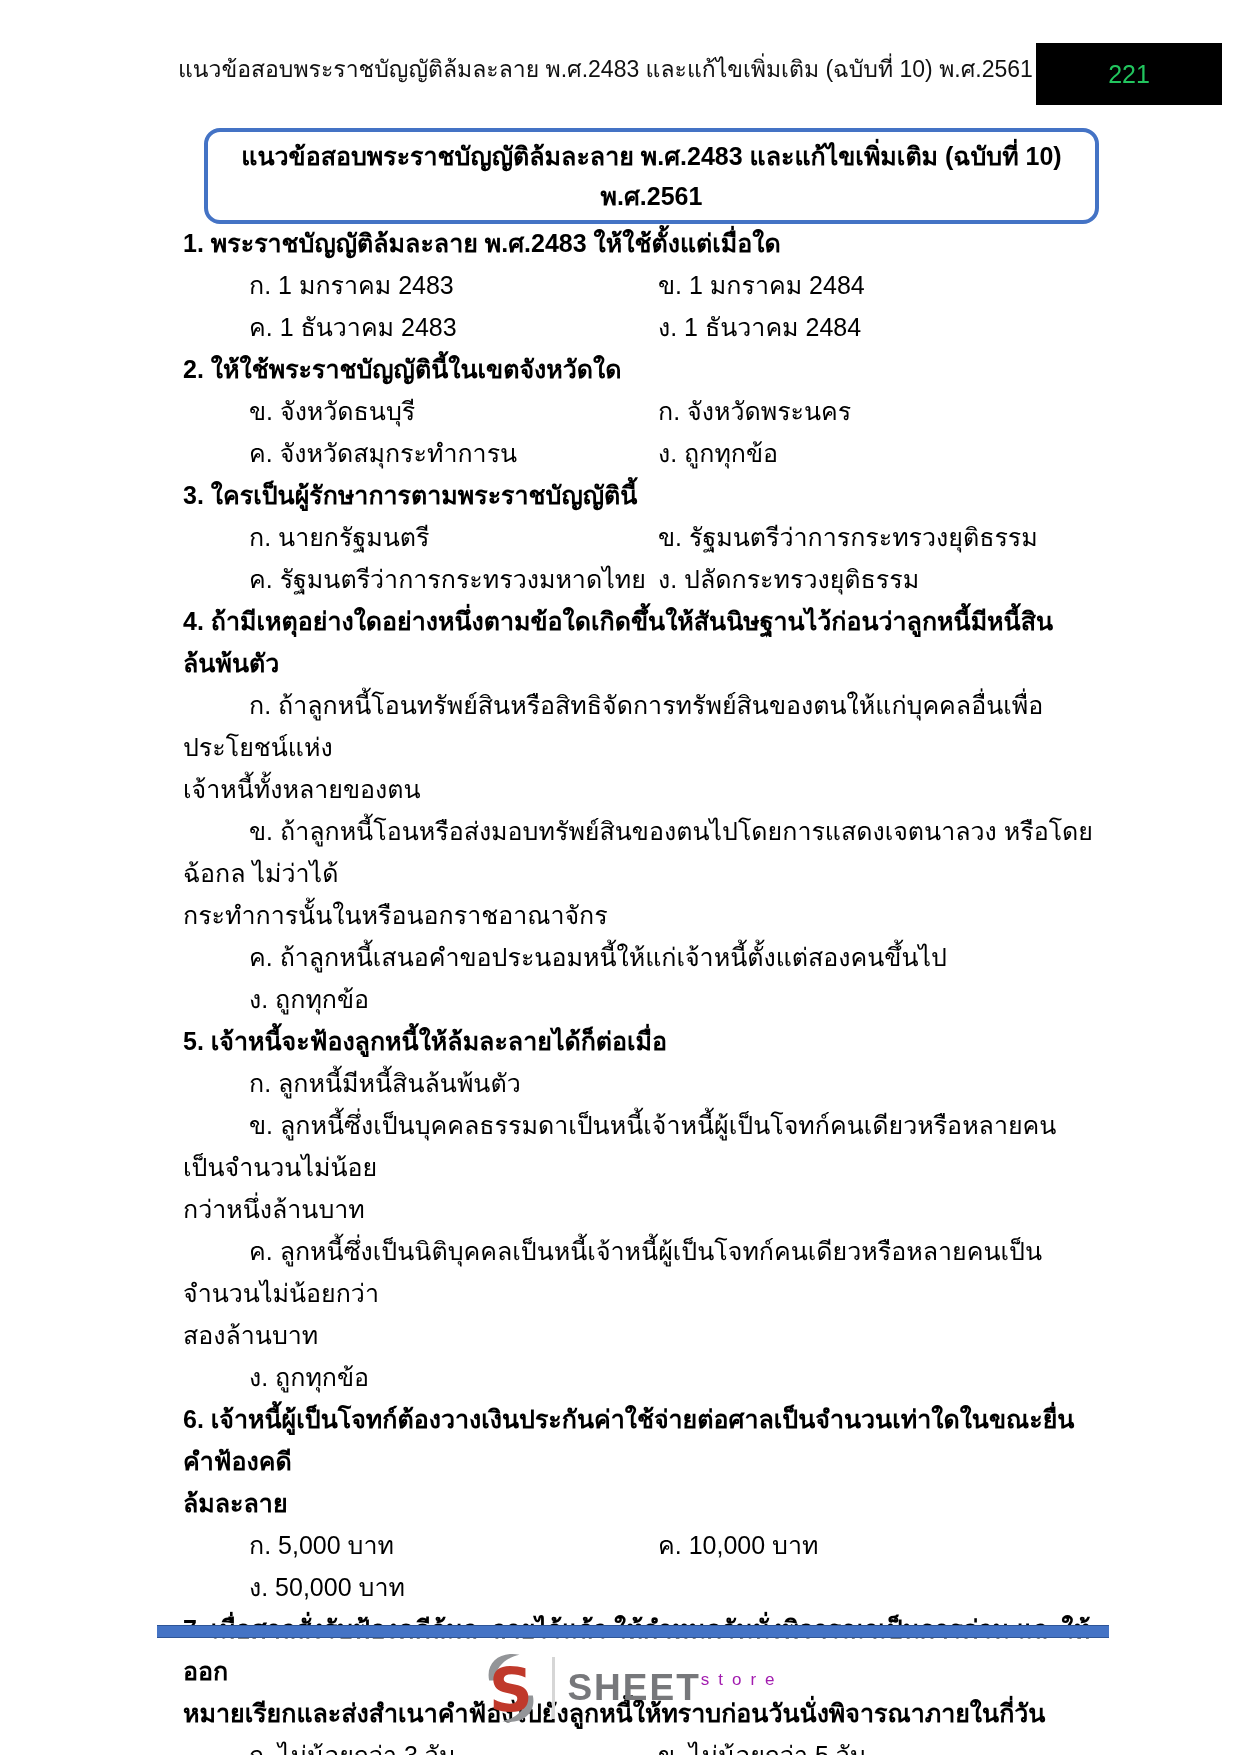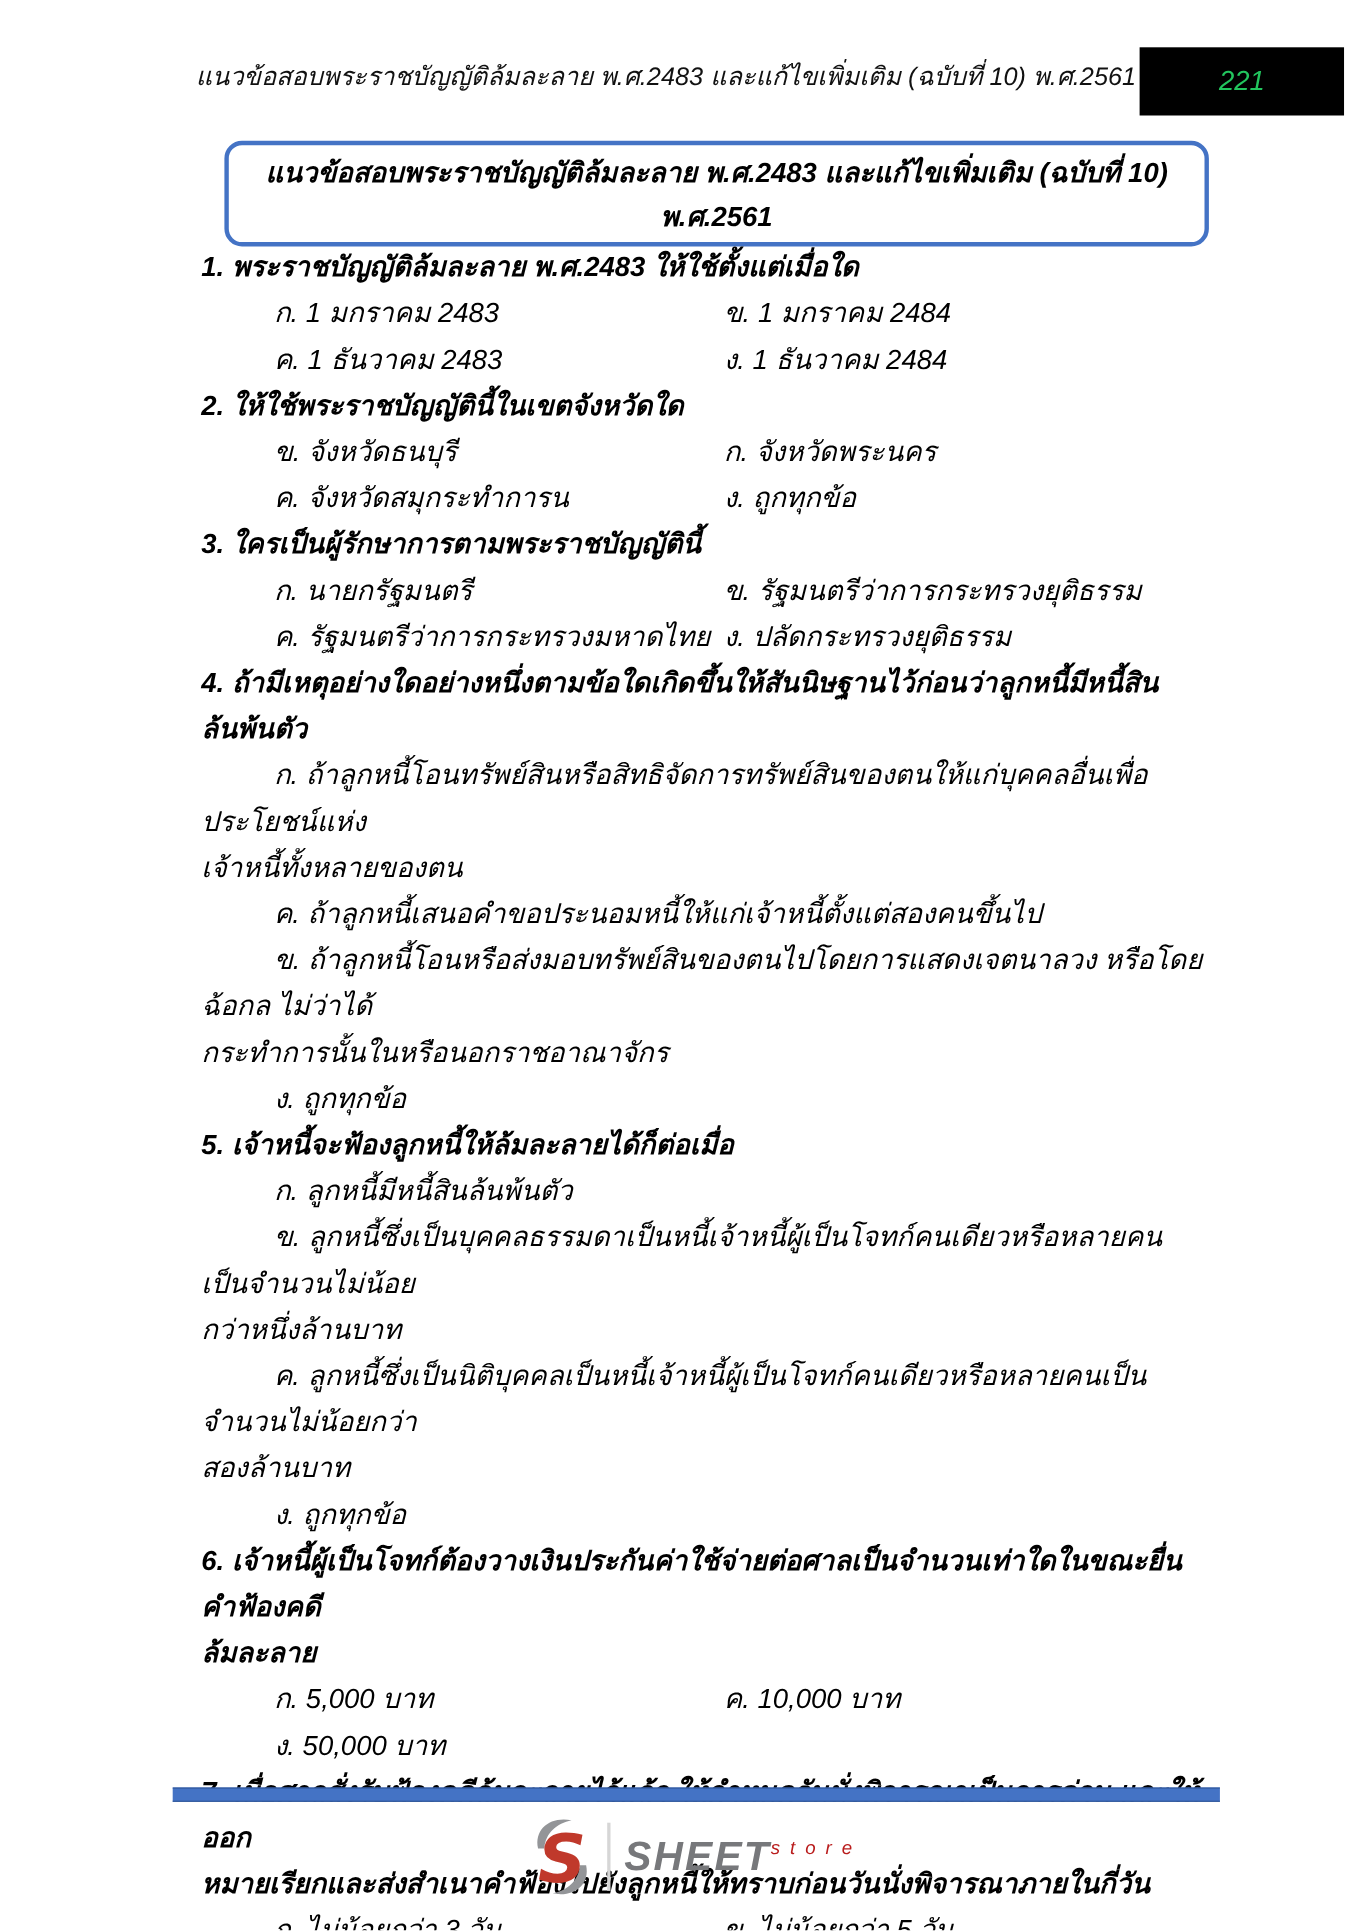--- a/index.html
+++ b/index.html
@@ -5,21 +5,20 @@
   * { margin:0; padding:0; box-sizing:border-box; }
   html,body { background:#ffffff; }
   .page {
     position:relative;
     width:1204px; height:1755px;
     margin:0 auto;
     background:#ffffff;
     color:#000;
     font-family:"Liberation Sans","DejaVu Sans",sans-serif;
     overflow:hidden;
-    font-style:italic;
   }
   
   .header-title {
     position:absolute; top:52px; left:160px; width:840px;
     font-size:23px; line-height:34px; text-align:center; color:#111;
     white-space:nowrap;
   }
   .page-number-box {
     position:absolute; top:43px; right:0; width:186px; height:62px;
     background:#000; color:#22c55e;
@@ -53,21 +52,21 @@
     display:flex; align-items:center; justify-content:center; gap:12px;
   }
   .logo-mark { width:58px; height:76px; flex:0 0 auto; }
   .logo-divider { width:3px; height:62px; background:#D6D6D6; flex:0 0 auto; }
   .logo-textcol { display:flex; flex-direction:row; justify-content:center; }
   .logo-sheet {
     font-size:37px; font-weight:700; color:#77787B; letter-spacing:2px;
     line-height:38px; font-family:"Liberation Sans","DejaVu Sans",sans-serif;
   }
   .logo-store {
-    font-size:17px; color:#b91c1c; letter-spacing:9px; line-height:22px;
+    font-size:17px; color:#a21caf; letter-spacing:9px; line-height:22px;
   }
 </style>
 </head>
 <body>
 
 <div class="page">
 
   <div class="header-title">แนวข้อสอบพระราชบัญญัติล้มละลาย พ.ศ.2483 และแก้ไขเพิ่มเติม (ฉบับที่ 10) พ.ศ.2561</div>
 
   <div class="page-number-box">
@@ -104,23 +103,23 @@
           <p class="opt-cell"><span>ข.</span> <span>รัฐมนตรีว่าการกระทรวงยุติธรรม</span></p>
           <p class="opt-cell"><span>ค.</span> <span>รัฐมนตรีว่าการกระทรวงมหาดไทย</span></p>
           <p class="opt-cell"><span>ง.</span> <span>ปลัดกระทรวงยุติธรรม</span></p>
         </div>
       </section>
       <section>
         <p class="q-text"><span>4.</span> <span>ถ้ามีเหตุอย่างใดอย่างหนึ่งตามข้อใดเกิดขึ้นให้สันนิษฐานไว้ก่อนว่าลูกหนี้มีหนี้สินล้นพ้นตัว</span></p>
         <div class="opt-list">
           <p class="opt-block"><span>ก.</span> <span>ถ้าลูกหนี้โอนทรัพย์สินหรือสิทธิจัดการทรัพย์สินของตนให้แก่บุคคลอื่นเพื่อประโยชน์แห่ง
 เจ้าหนี้ทั้งหลายของตน</span></p>
-          <p class="opt-block"><span>ค.</span> <span>ถ้าลูกหนี้เสนอคำขอประนอมหนี้ให้แก่เจ้าหนี้ตั้งแต่สองคนขึ้นไป</span></p>
           <p class="opt-block"><span>ข.</span> <span>ถ้าลูกหนี้โอนหรือส่งมอบทรัพย์สินของตนไปโดยการแสดงเจตนาลวง หรือโดยฉ้อกล ไม่ว่าได้
 กระทำการนั้นในหรือนอกราชอาณาจักร</span></p>
+          <p class="opt-block"><span>ค.</span> <span>ถ้าลูกหนี้เสนอคำขอประนอมหนี้ให้แก่เจ้าหนี้ตั้งแต่สองคนขึ้นไป</span></p>
           <p class="opt-block"><span>ง.</span> <span>ถูกทุกข้อ</span></p>
         </div>
       </section>
       <section>
         <p class="q-text"><span>5.</span> <span>เจ้าหนี้จะฟ้องลูกหนี้ให้ล้มละลายได้ก็ต่อเมื่อ</span></p>
         <div class="opt-list">
           <p class="opt-block"><span>ก.</span> <span>ลูกหนี้มีหนี้สินล้นพ้นตัว</span></p>
           <p class="opt-block"><span>ข.</span> <span>ลูกหนี้ซึ่งเป็นบุคคลธรรมดาเป็นหนี้เจ้าหนี้ผู้เป็นโจทก์คนเดียวหรือหลายคนเป็นจำนวนไม่น้อย
 กว่าหนึ่งล้านบาท</span></p>
           <p class="opt-block"><span>ค.</span> <span>ลูกหนี้ซึ่งเป็นนิติบุคคลเป็นหนี้เจ้าหนี้ผู้เป็นโจทก์คนเดียวหรือหลายคนเป็นจำนวนไม่น้อยกว่า

